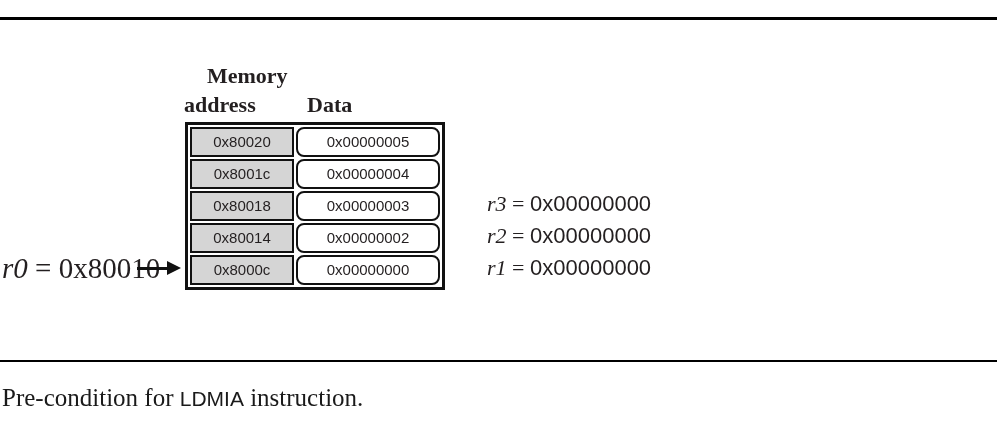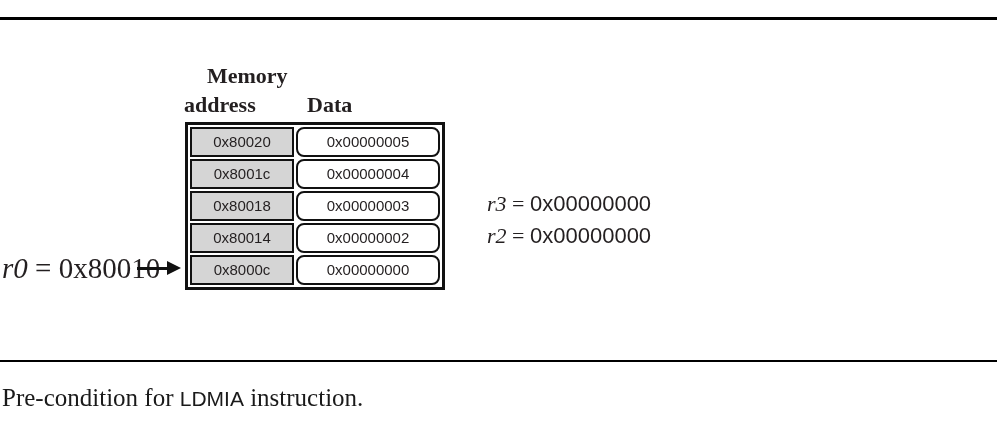--- a/index.html
+++ b/index.html
@@ -168,18 +168,19 @@
 
   <div class="arrow">
     <div class="shaft"></div>
     <div class="head"></div>
   </div>
 
   <div class="register r3"><span class="reg-name">r3</span><span> = </span><span class="reg-val">0x00000000</span></div>
 
   <div class="register r2"><span class="reg-name">r2</span><span> = </span><span class="reg-val">0x00000000</span></div>
 
+  <div class="register r1"><span class="reg-name">r1</span><span> = </span><span class="reg-val">0x00000000</span></div>
 
   <div class="rule bottom"></div>
 
   <div class="caption"><span>Pre-condition for </span><span class="code">LDMIA</span><span> instruction.</span></div>
 
 </div>
 
 </body></html>

